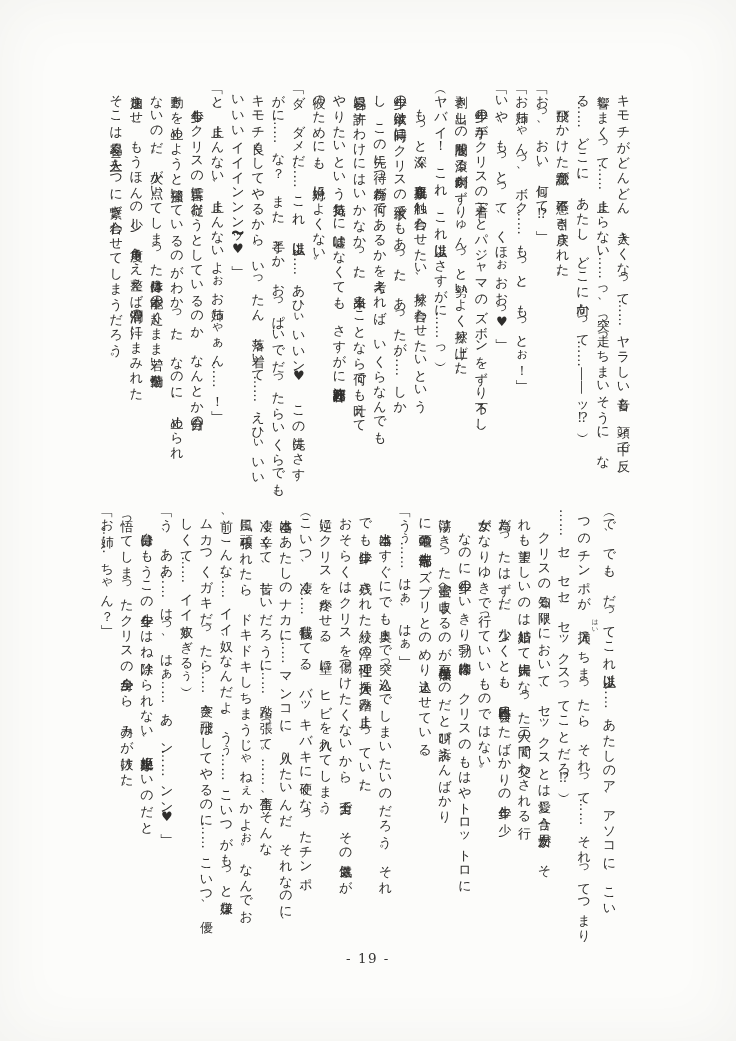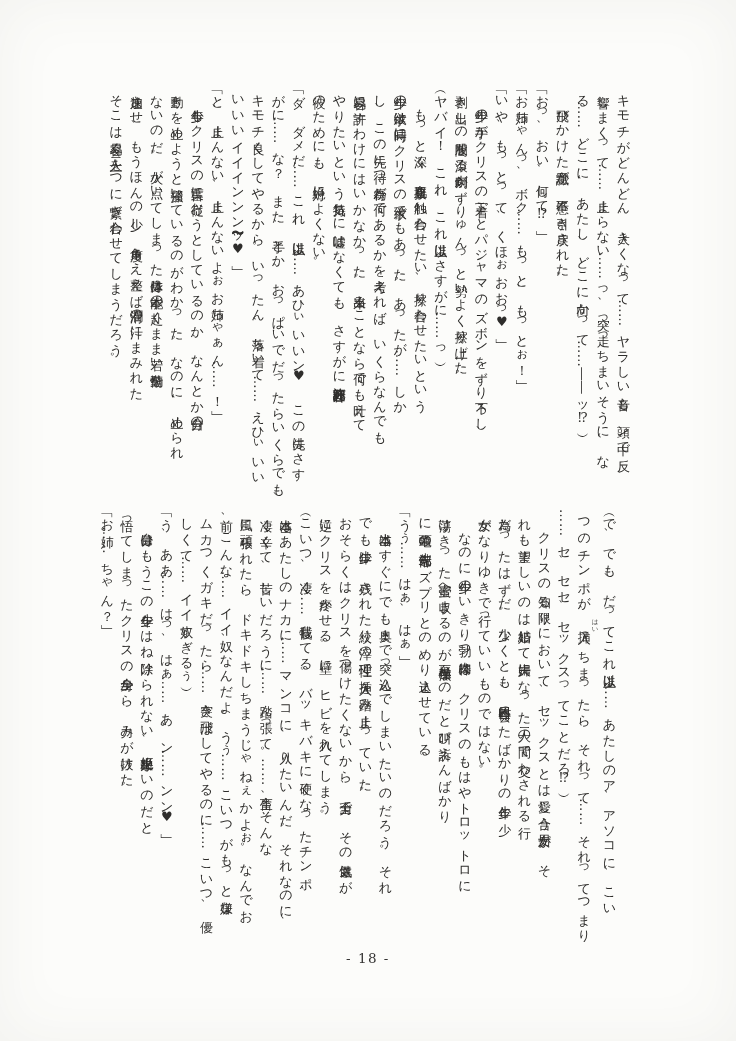--- a/index.html
+++ b/index.html
@@ -119,14 +119,14 @@
       <div class="vline">風に頑張られたら、ドキドキしちまうじゃねぇかよぉ。なんでお</div>
       <div class="vline">前、こんな……イイ奴、なんだよ。うぅ……こいつがもっと嫌な、</div>
       <div class="vline">ムカつくガキだったら……突き飛ばしてやるのに……こいつ、優</div>
       <div class="vline">しくて……イイ奴すぎるぅ）</div>
       <div class="vline">「う、ああ……はっ、はぁ……あ、ン……ンン♥」</div>
       <div class="vline">　自分はもうこの少年をはね除けられない、拒絶出来ないのだと</div>
       <div class="vline">悟ってしまったクリスの全身から、力みが抜けた。</div>
       <div class="vline">「お姉……ちゃん？」</div>
     </div>
 
-  <div class="footer">- 18 -</div>
+  <div class="footer">- 19 -</div>
 </div>
 
 </body></html>

